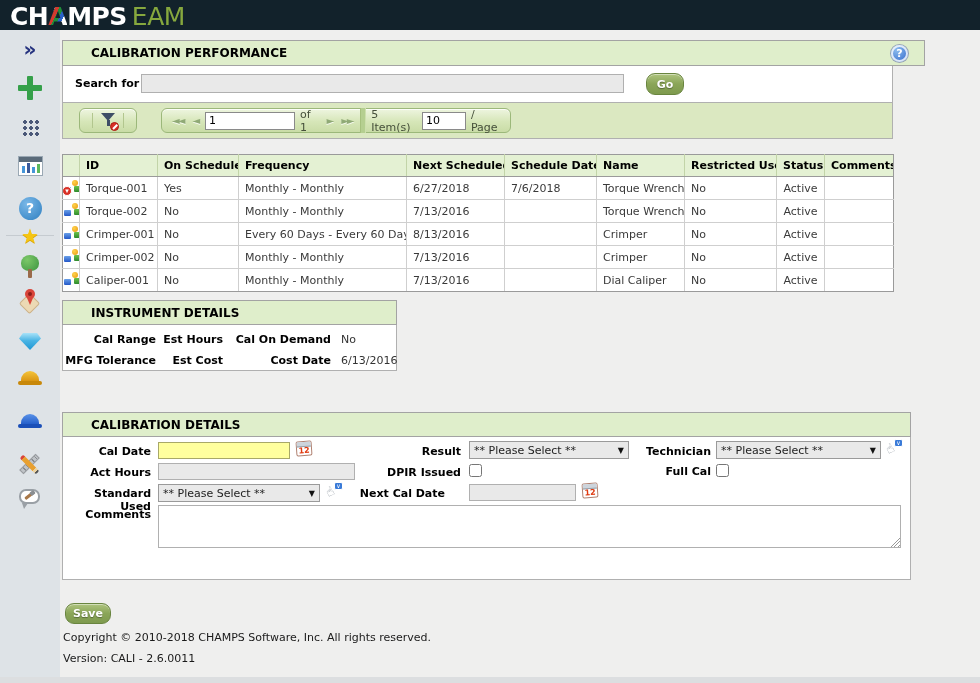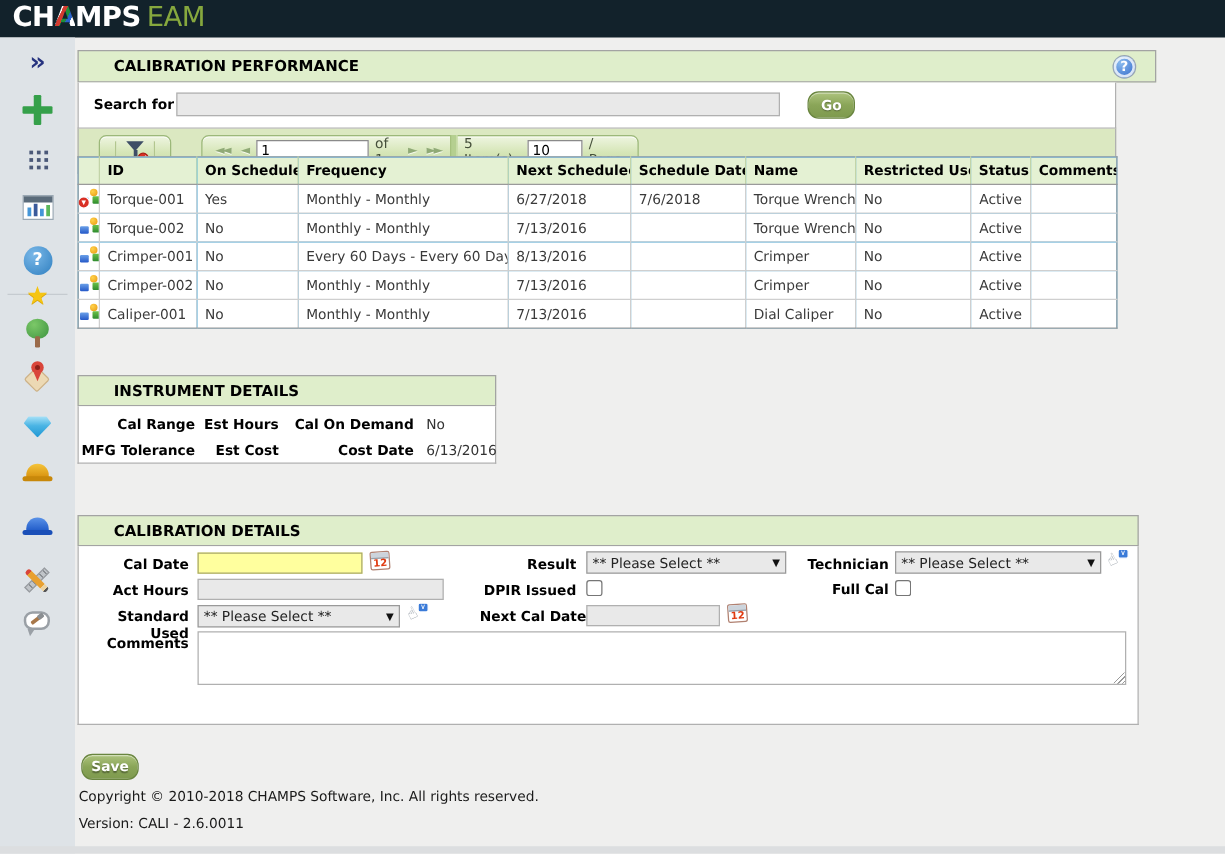--- a/index.html
+++ b/index.html
@@ -7,21 +7,21 @@
   body {
     position: relative;
     font-family: "DejaVu Sans", sans-serif;
     background: #efefee;
     overflow: hidden;
     font-size: 11px;
     color: #333;
   }
   
   .topbar { position:absolute; left:0; top:0; width:980px; height:30px; background:#12222b; }
-  .logo { position:absolute; left:10px; top:2px; font-size:22px; font-weight:bold; color:#fff; letter-spacing:-0.5px; }
+  .logo { position:absolute; left:10px; top:2px; font-size:25px; font-weight:bold; color:#fff; letter-spacing:-0.5px; }
   .logo-a { color:#fff; }
   @supports (-webkit-background-clip: text) {
     .logo-a {
       background: linear-gradient(115deg,#fff 0 30%,#d23b2f 30% 43%,#1f8f3a 43% 56%,#2a62c8 56% 69%,#fff 69%);
       -webkit-background-clip: text; background-clip: text; color: transparent;
     }
   }
   .logo-eam { color:#86a83e; font-weight:normal; margin-left:5px; }
   
   .sidebar { position:absolute; left:0; top:30px; width:60px; height:653px; background:#dee3e7; }
@@ -104,21 +104,21 @@
   .funnel-wrap .stem { position:absolute; left:7px; top:8px; width:3px; height:6px; background:#3e4e66; }
   .funnel-wrap .nobadge { position:absolute; right:-3px; bottom:-2px; width:9px; height:9px; border-radius:50%; background:#d93025; border:1px solid #a81c12; }
   .funnel-wrap .nobadge::after { content:""; position:absolute; left:0.5px; top:2.5px; width:6px; height:1.6px; background:#fff; transform:rotate(-45deg); }
   .pager { left:98px; width:350px; padding:0 8px; gap:5px; font-size:11px; color:#454f3a; }
   .pg-arrow { color:#90aa76; font-size:10px; letter-spacing:-2px; text-shadow:0 1px 0 rgba(255,255,255,0.8); cursor:pointer; padding:0 2px; }
   .pg-input { height:18px; border:1px solid #8a8a8a; font-size:11px; padding:0 3px; font-family:inherit; background:#fff; }
   .pg-page { width:90px; }
   .pg-size { width:44px; }
   .pg-band { width:7px; height:25px; background:#b5cf90; border-left:1px solid #a6c17e; border-right:1px solid #cde0ad; }
   
-  .grid { position:absolute; left:62px; top:125px; width:831px; border-collapse:collapse; table-layout:fixed; background:#7dd3fc; font-size:11px; }
+  .grid { position:absolute; left:62px; top:154px; width:831px; border-collapse:collapse; table-layout:fixed; background:#b91c1c; font-size:11px; }
   .grid th { background:#e4f1d3; font-weight:bold; color:#000; text-align:left; height:22px; padding:0 6px;
     border:1px solid #c2d4a8; border-top:1px solid #9a9a9a; border-bottom:1px solid #9a9a9a; white-space:nowrap; overflow:hidden; }
   .grid th:first-child { border-left:1px solid #9a9a9a; }
   .grid th:last-child { border-right:1px solid #9a9a9a; }
   .grid td { height:23px; padding:0 6px; border:1px solid #cfcfcf; color:#3a3a3a; white-space:nowrap; overflow:hidden; background:#fff; }
   .grid td:first-child { border-left:1px solid #9a9a9a; padding:0 1px; }
   .grid td:last-child { border-right:1px solid #9a9a9a; }
   .grid tr:last-child td { border-bottom:1px solid #9a9a9a; }
   .grid .center { text-align:center; }
   .flow-icon { position:relative; display:block; width:17px; height:16px; margin:0 auto; }
@@ -447,21 +447,21 @@
 
   <span class="f-lbl" style="left:0; top:50px; width:88px;">Standard Used</span>
   <div class="f-select" style="left:95px; top:47px; width:162px;">
     <span>** Please Select **</span>
     <span class="arr">▼</span>
   </div>
   <span class="hand-ic" style="left:263px; top:46px;">
     <span class="hand">☝</span>
     <span class="hbadge">∨</span>
   </span>
-  <span class="f-lbl" style="left:308px; top:50px; width:98px;">Next Cal Date</span>
+  <span class="f-lbl" style="left:284px; top:50px; width:98px;">Next Cal Date</span>
   <input class="f-input" style="left: 406px; top: 47px; width: 107px;" type="text">
   <span class="cal-ic" style="left:519px; top:46px;">
       <span class="num">12</span>
     </span>
 
   <span class="f-lbl" style="left:0; top:71px; width:88px;">Comments</span>
   <textarea class="f-textarea" style="left: 95px; top: 68px; width: 743px; height: 43px;"></textarea>
   <span class="ta-corner" style="left:828px; top:101px;"></span>
 </div>
 

